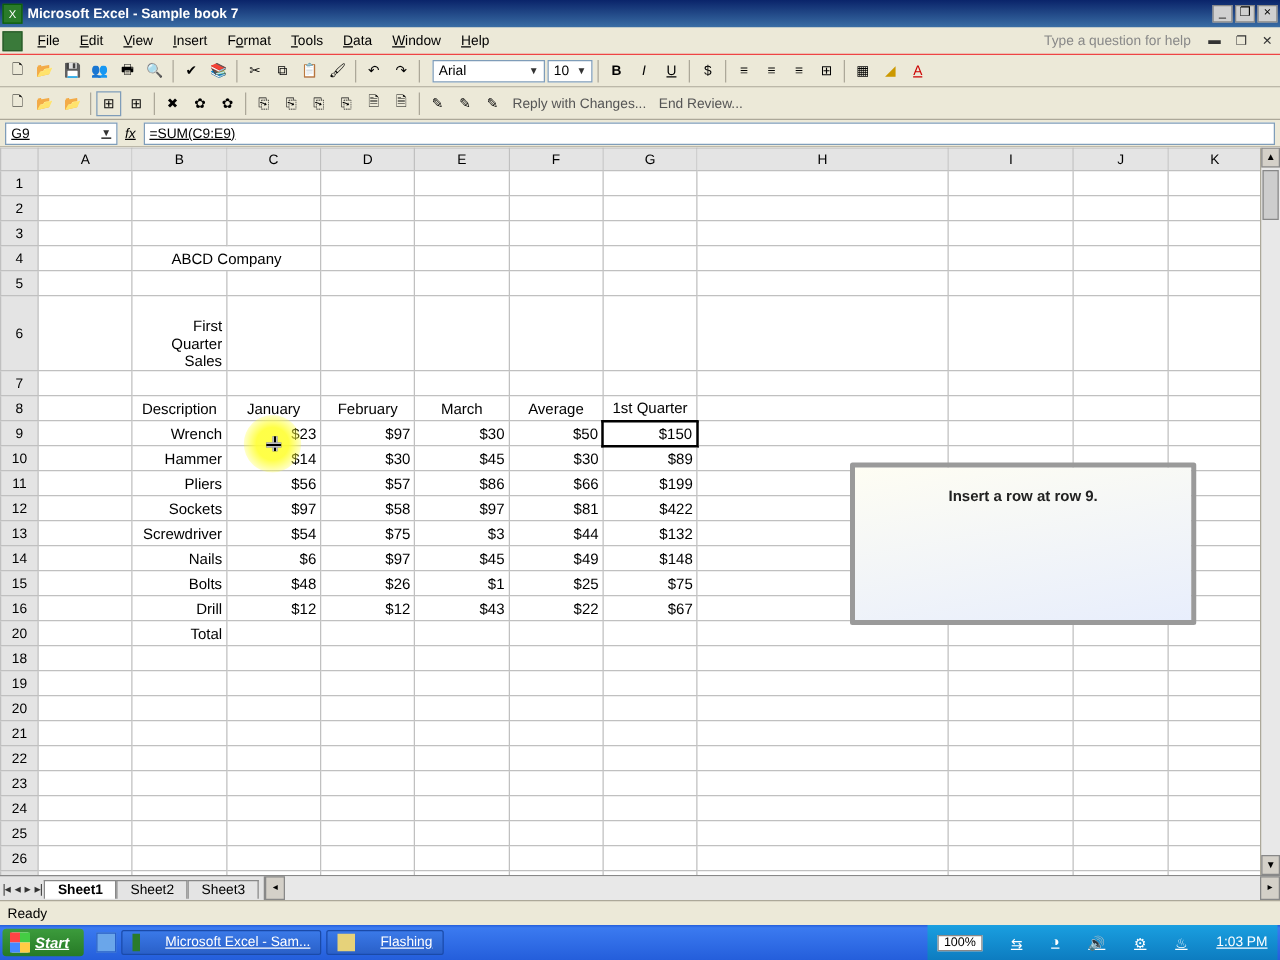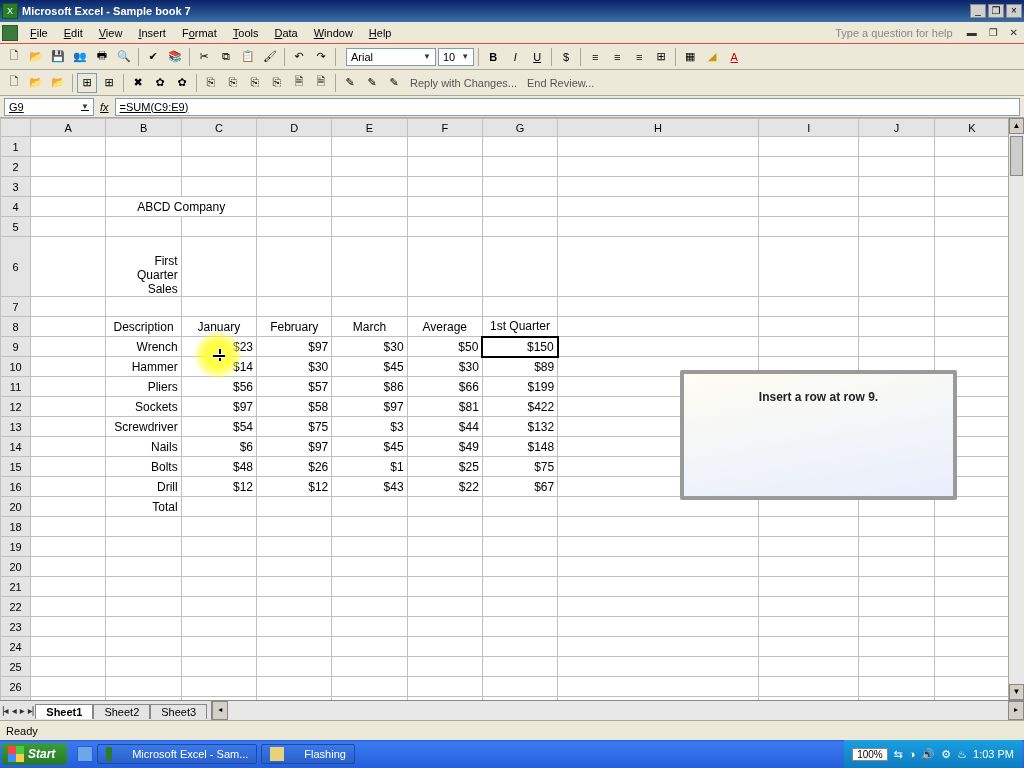--- a/index.html
+++ b/index.html
@@ -69,26 +69,26 @@
 .tab { padding: 1px 10px; background:#ffffff; border:1px solid #888; border-bottom:none; margin-left:0; position:relative; top:1px; font-weight:bold;}
 .tab.inactive { background:#e4e4e4; font-weight:normal;}
 .hscrolltrack { flex:1; background:#e8e8e8; border-left:1px solid #888; height:100%; margin-left:4px; position:relative;}
 .hscrolltrack .arr { position:absolute; top:0; bottom:0; width:16px; background:#d4d0c8; border:1px solid #888; text-align:center; font-size:8px; line-height:16px;}
 .hscrolltrack .arr.l{left:0;} .hscrolltrack .arr.r{right:0;}
 
 
 .statusbar { height: 20px; background:#ece9d8; border-top:1px solid #aca899; display:flex; align-items:center; padding:0 6px; font-size:11px;}
 
 
-.taskbar { height: 28px; background: linear-gradient(#245edb, #3b7af0 8%, #245edb); display:flex; align-items:center; color:#fff; padding:0 2px;}
+.taskbar { height: 28px; background: linear-gradient(#245edb, #3b7af0 8%, #245edb); display:flex; align-items:center; color:#fff; padding:0 2px;text-decoration:underline;}
 .startbtn { background: linear-gradient(#3c9b3c, #267a26); border-radius:3px; padding: 3px 12px 3px 6px; font-weight:bold; font-style:italic; display:flex; align-items:center; gap:4px; font-size:12px;}
 .startbtn .flag { width:16px; height:16px; background:#fff; border-radius:2px; display:grid; grid-template:1fr 1fr/1fr 1fr;}
 .startbtn .flag span:nth-child(1){background:#f44;} .startbtn .flag span:nth-child(2){background:#4c4;} .startbtn .flag span:nth-child(3){background:#48f;} .startbtn .flag span:nth-child(4){background:#fc4;}
 .taskbtn { background: linear-gradient(#3a79e8,#2a60c8); border:1px solid #1a4aa8; border-radius:2px; padding:2px 8px; margin-left:4px; font-size:11px; max-width:160px; overflow:hidden; white-space:nowrap; text-overflow:ellipsis; display:flex; align-items:center; gap:20px;}
-.tray { margin-left:auto; background:linear-gradient(#1a9fe0,#0d7cc0); padding:2px 8px; display:flex; align-items:center; gap:6px; font-size:11px; height:100%;}
+.tray { margin-left:auto; background:linear-gradient(#1a9fe0,#0d7cc0); padding:2px 8px; display:flex; align-items:center; gap:23px; font-size:11px; height:100%;}
 .tray .zoom { background:#fff; color:#000; padding:0 4px; border:1px solid #888; font-size:10px;}
 </style>
 </head>
 <body>
 
 <div class="titlebar">
   <div class="icon">X</div>
   <div class="title">Microsoft Excel - Sample book 7</div>
   <div class="btns">
     <div class="btn">_</div>

